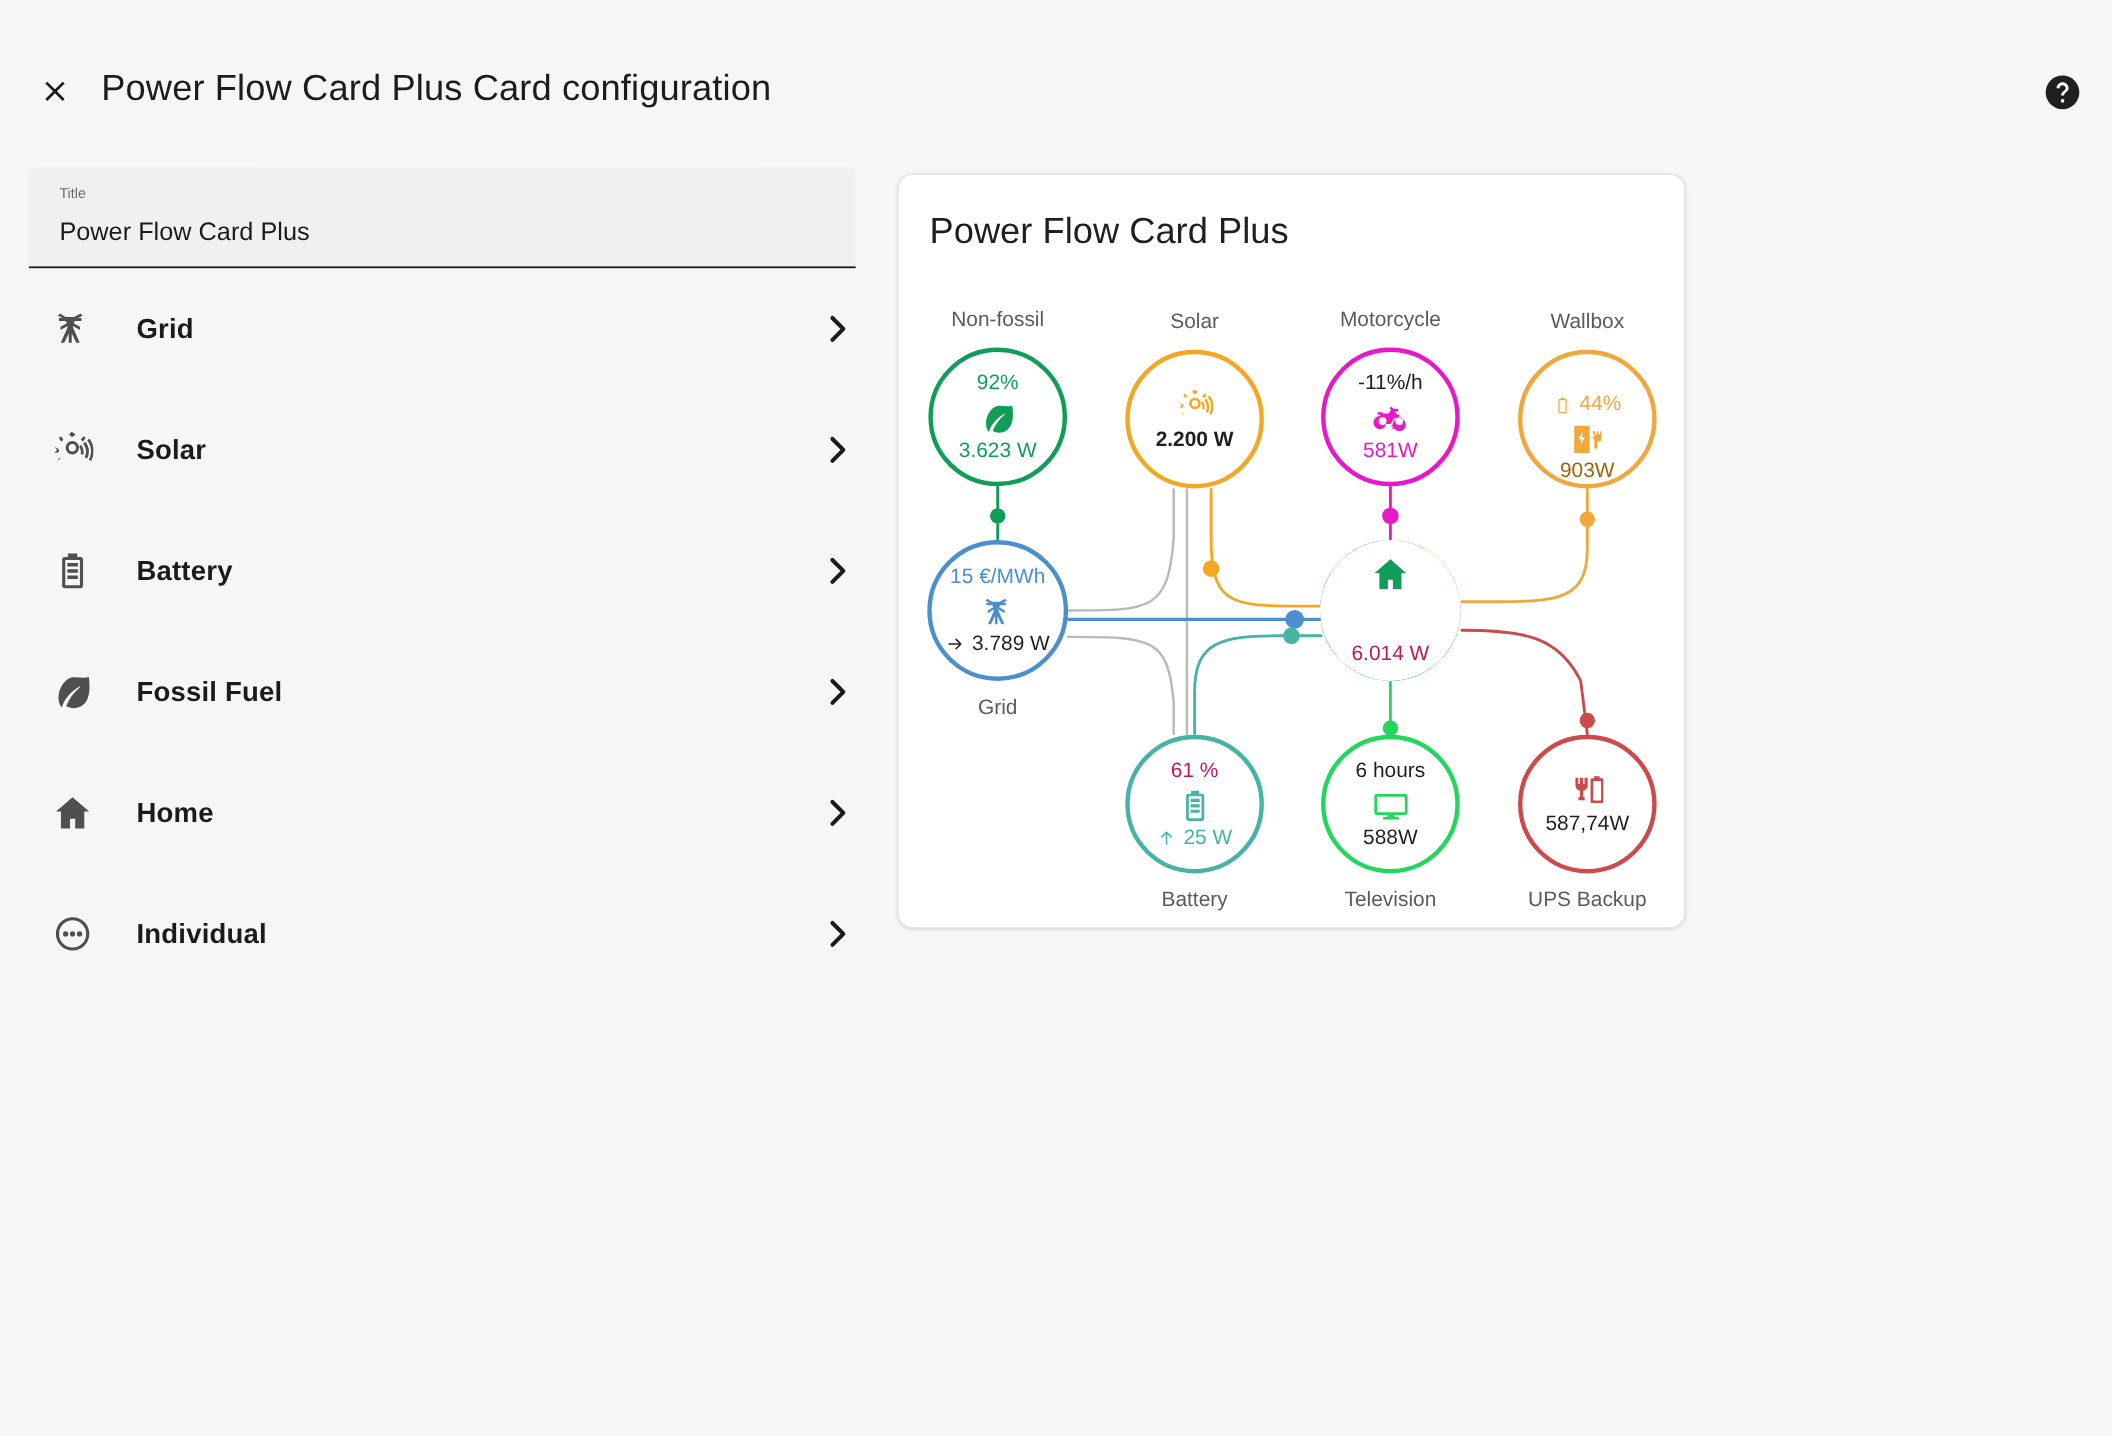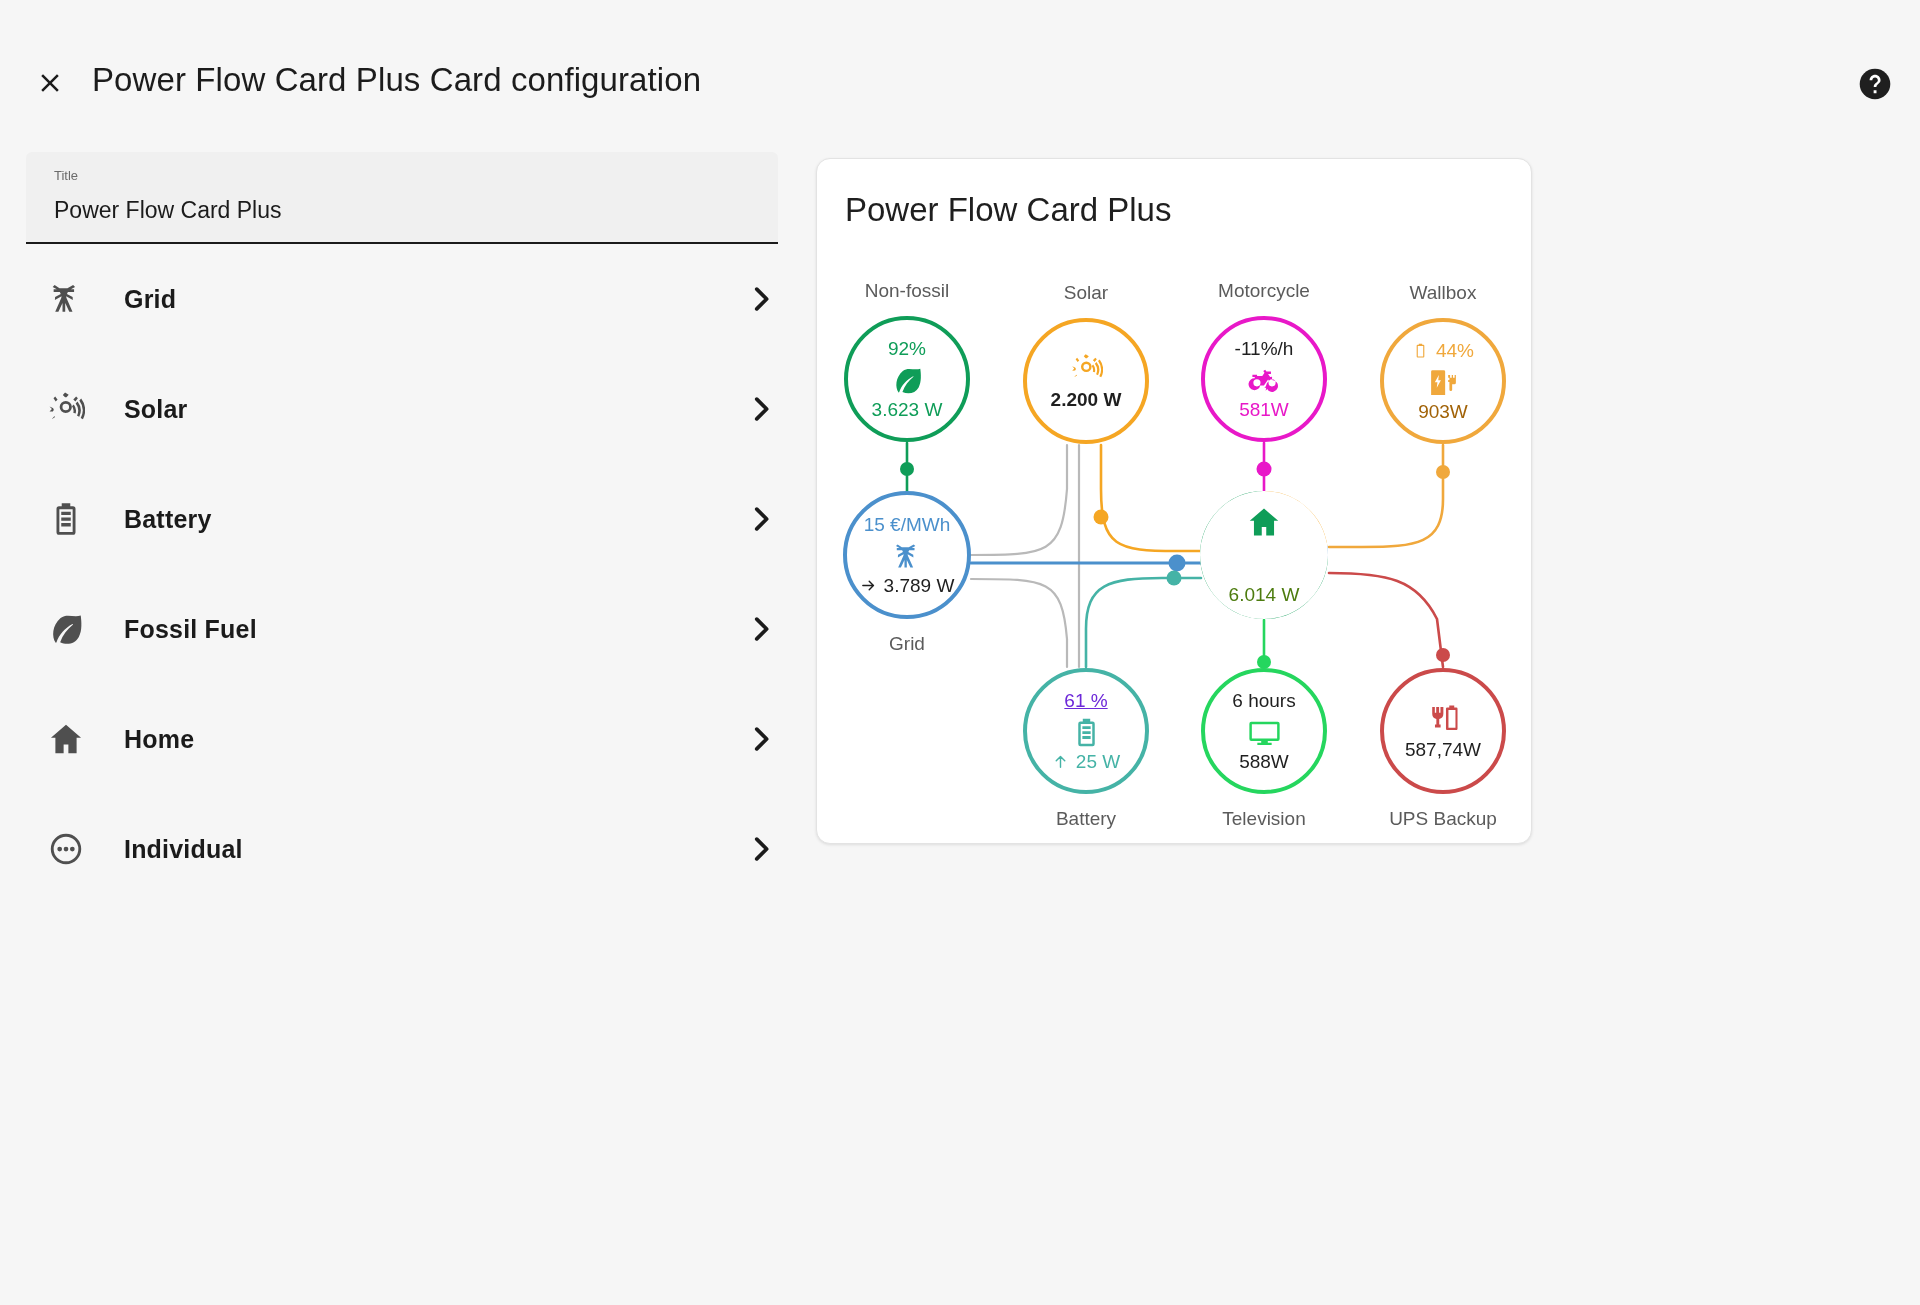--- a/index.html
+++ b/index.html
@@ -275,21 +275,21 @@
                 <path d="m13.3 17.2-.5 2.2 2.6-2.9h-1.5l.5-1.8-2.5 2.5z"></path>
               </svg>
             </div>
             <div class="toprow">
               <span class="bot-val" style="color: rgb(232, 24, 200);">581W</span>
             </div>
           </div>
           <div class="cap" style="left: 0px; top: -99px;">Motorcycle</div>
         </div>
         <div class="node" style="left: 626px; top: 222px;">
-          <div class="circle" style="width: 126px; height: 126px; left: 0px; top: 0px; border: 4px solid rgb(240, 168, 60);">
+          <div class="circle" style="width: 126px; height: 126px; left: 0px; top: 0px; border: 4px solid rgb(240, 168, 60); justify-content: flex-end;">
             <div class="toprow">
               <span class="glyph">
                 <svg viewBox="0 0 24 24" width="17" height="17" style="fill: rgb(240, 168, 60);">
                   <path d="M9.6 2.4v1.6H8A1.4 1.4 0 0 0 6.6 5.4v15.2A1.4 1.4 0 0 0 8 22h8a1.4 1.4 0 0 0 1.4-1.4V5.4A1.4 1.4 0 0 0 16 4h-1.6V2.4zM8.2 5.6h7.6v14.8H8.2z"></path>
                 </svg>
               </span>
               <span class="top-val" style="color: rgb(240, 168, 60);">44%</span>
             </div>
             <div class="glyph" style="margin: 4px 0px 2px;">
               <svg viewBox="0 0 24 24" width="33" height="33" style="fill: rgb(240, 168, 60);">
@@ -325,28 +325,28 @@
           <div class="cap" style="left: 0px; top: 78px;">Grid</div>
         </div>
         <div class="node" style="left: 447px; top: 396px;">
           <div class="circle" style="width: 128px; height: 128px; left: 0px; top: 0px; border: none;">
             <div class="glyph" style="margin: 0px 0px 4px;">
               <svg viewBox="0 0 24 24" width="36" height="36" style="fill: rgb(15, 157, 88);">
                 <path d="M12 3 2.5 11.2h2.8V21h5.2v-5.6h3v5.6h5.2v-9.8h2.8z"></path>
               </svg>
             </div>
             <div class="toprow">
-              <span class="bot-val" style="color: #4d7c0f; margin-top: 40px;">6.014 W</span>
+              <span class="bot-val" style="color: #be185d; margin-top: 40px;">6.014 W</span>
             </div>
           </div>
         </div>
         <div class="node" style="left: 269px; top: 572px;">
           <div class="circle" style="width: 126px; height: 126px; left: 0px; top: 0px; border: 4px solid rgb(69, 179, 166);">
             <div class="toprow">
-              <span class="top-val" style="color: #6d28d9; text-decoration: underline;">61 %</span>
+              <span class="top-val" style="color: #be185d;">61 %</span>
             </div>
             <div class="glyph" style="margin: 4px 0px 2px;">
               <svg viewBox="0 0 24 24" width="33" height="33" style="fill: rgb(69, 179, 166);">
                 <path d="M9.3 2v2H7.6A1.6 1.6 0 0 0 6 5.6v14.8A1.6 1.6 0 0 0 7.6 22h8.8a1.6 1.6 0 0 0 1.6-1.6V5.6A1.6 1.6 0 0 0 16.4 4h-1.7V2zM7.8 5.8h8.4v14.4H7.8zm1.2 1.6v2.1h6V7.4zm0 3.6v2.1h6V11zm0 3.6v2.1h6v-2.1z"></path>
               </svg>
             </div>
             <div class="toprow">
               <span class="glyph">
                 <svg viewBox="0 0 24 24" width="17" height="17" style="color: rgb(69, 179, 166);">
                   <path fill="none" stroke="currentColor" stroke-width="2" stroke-linecap="round" stroke-linejoin="round" d="M12 20V5m-6 6 6-6 6 6"></path>

